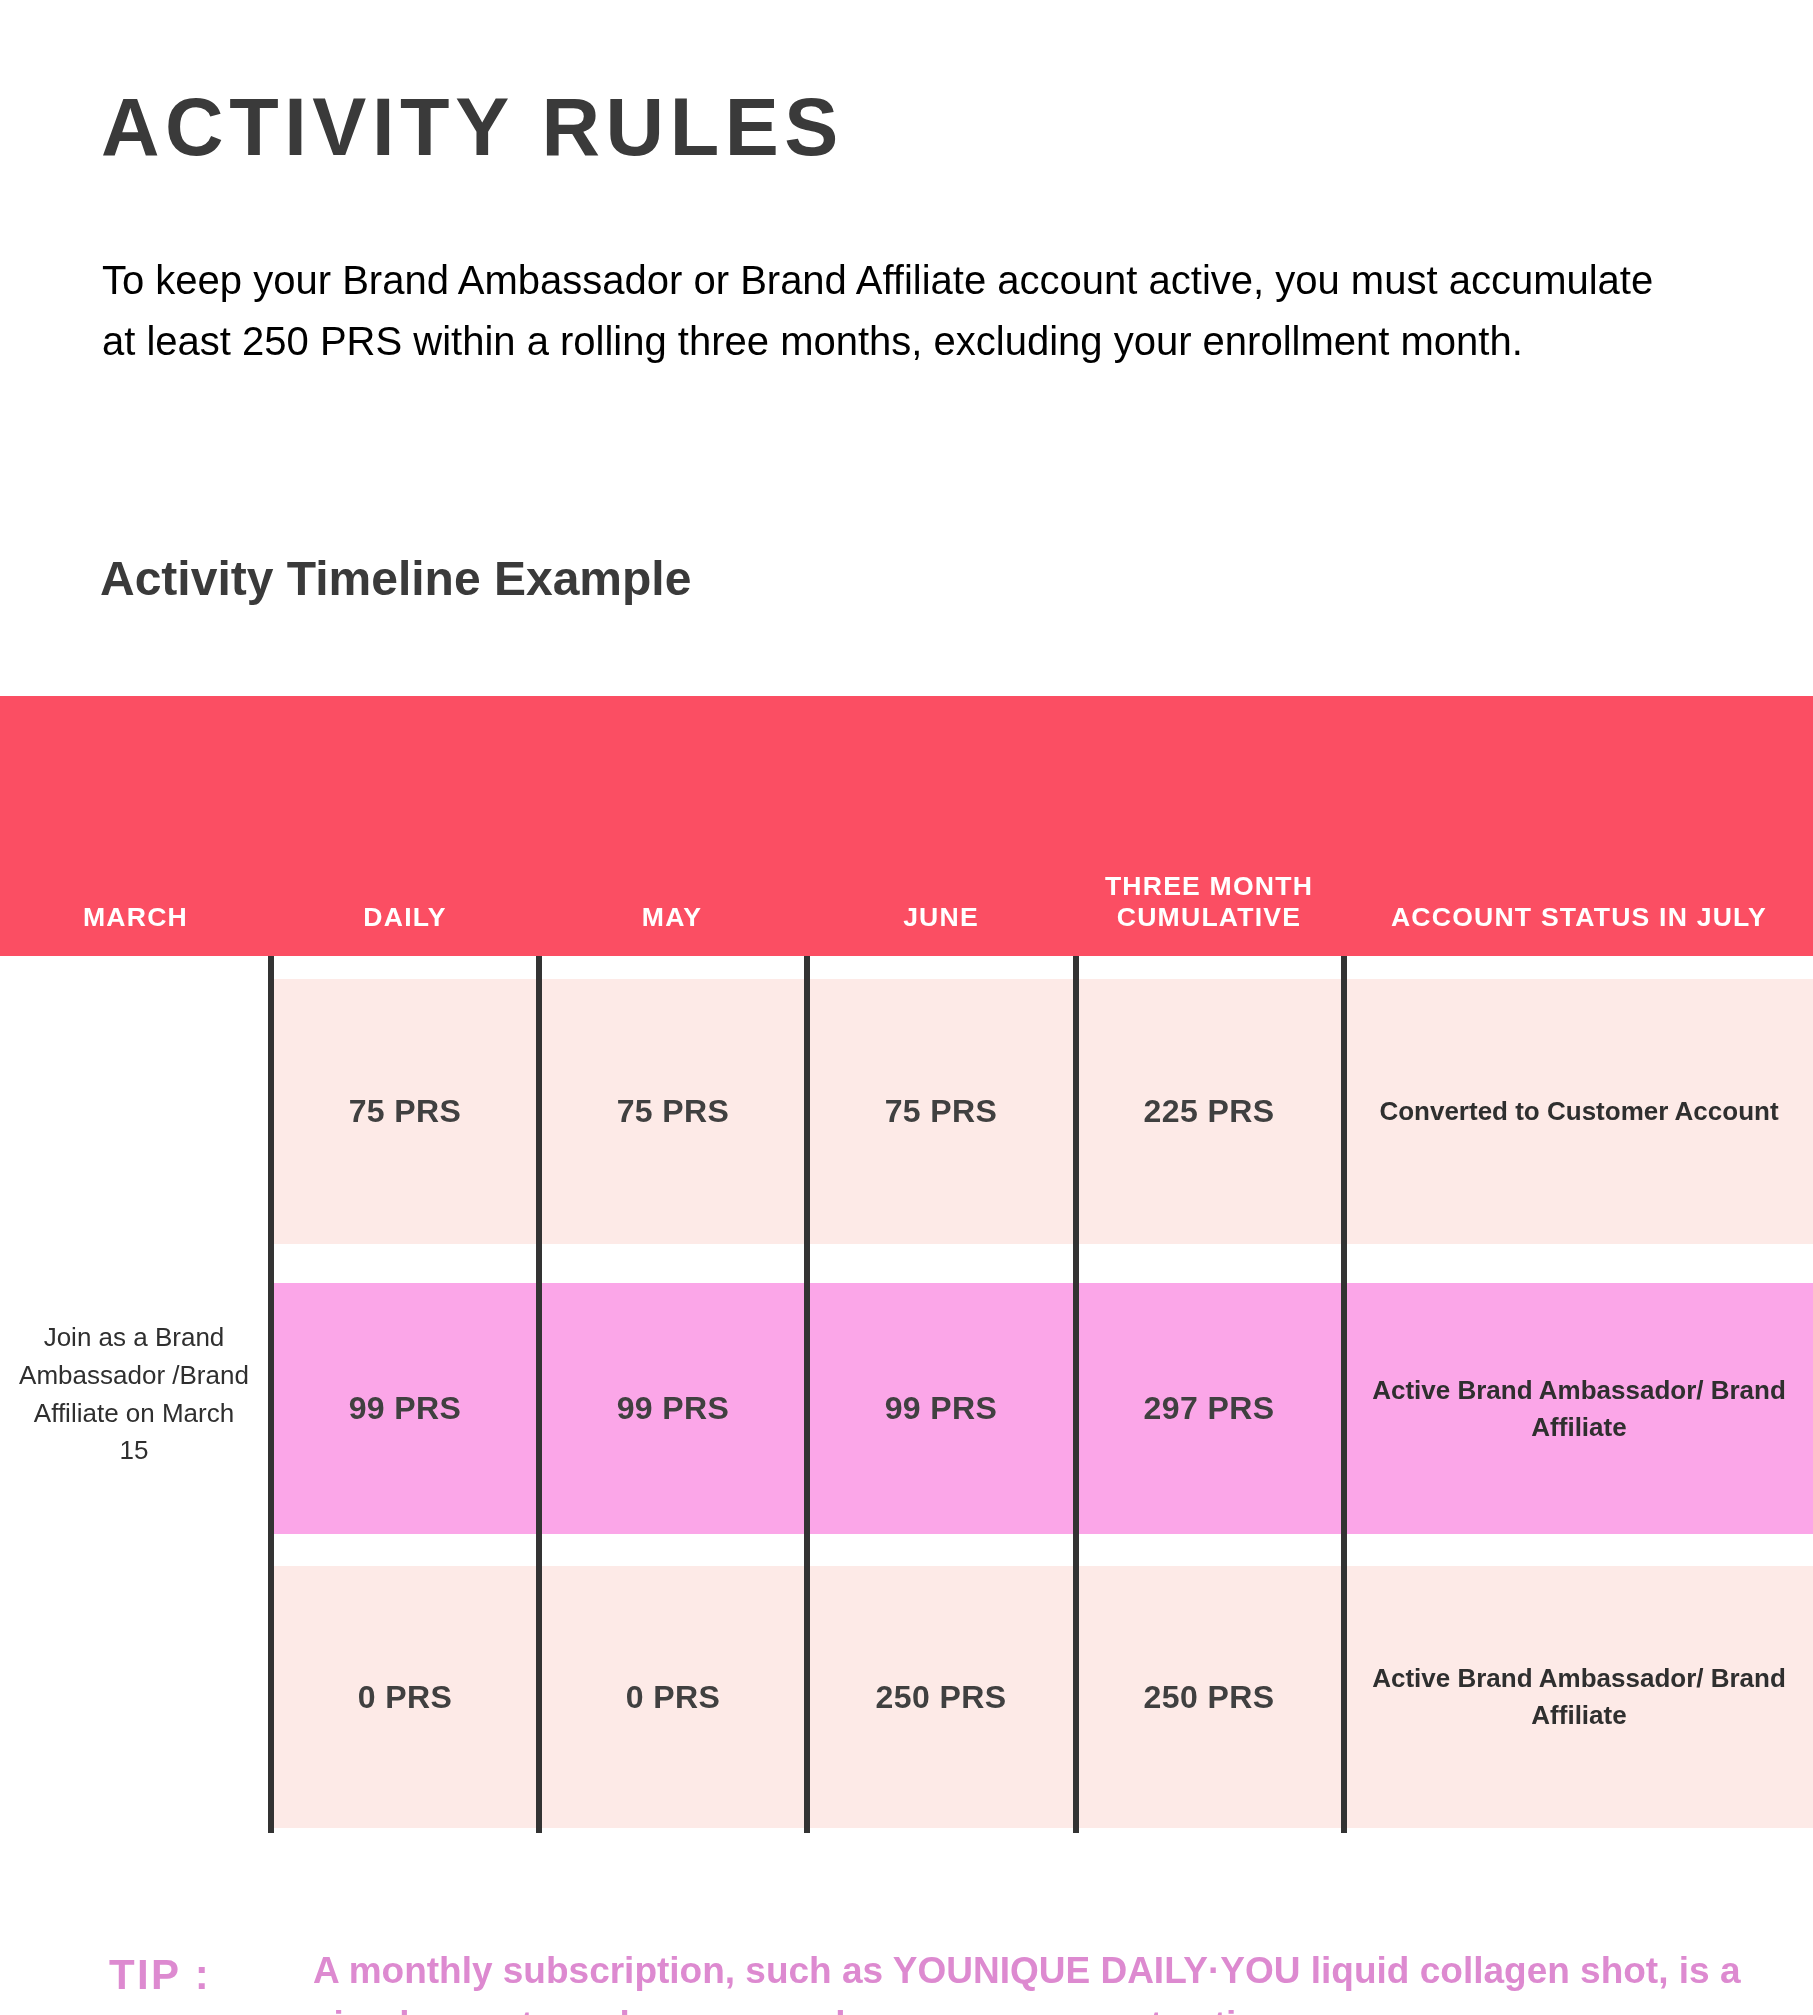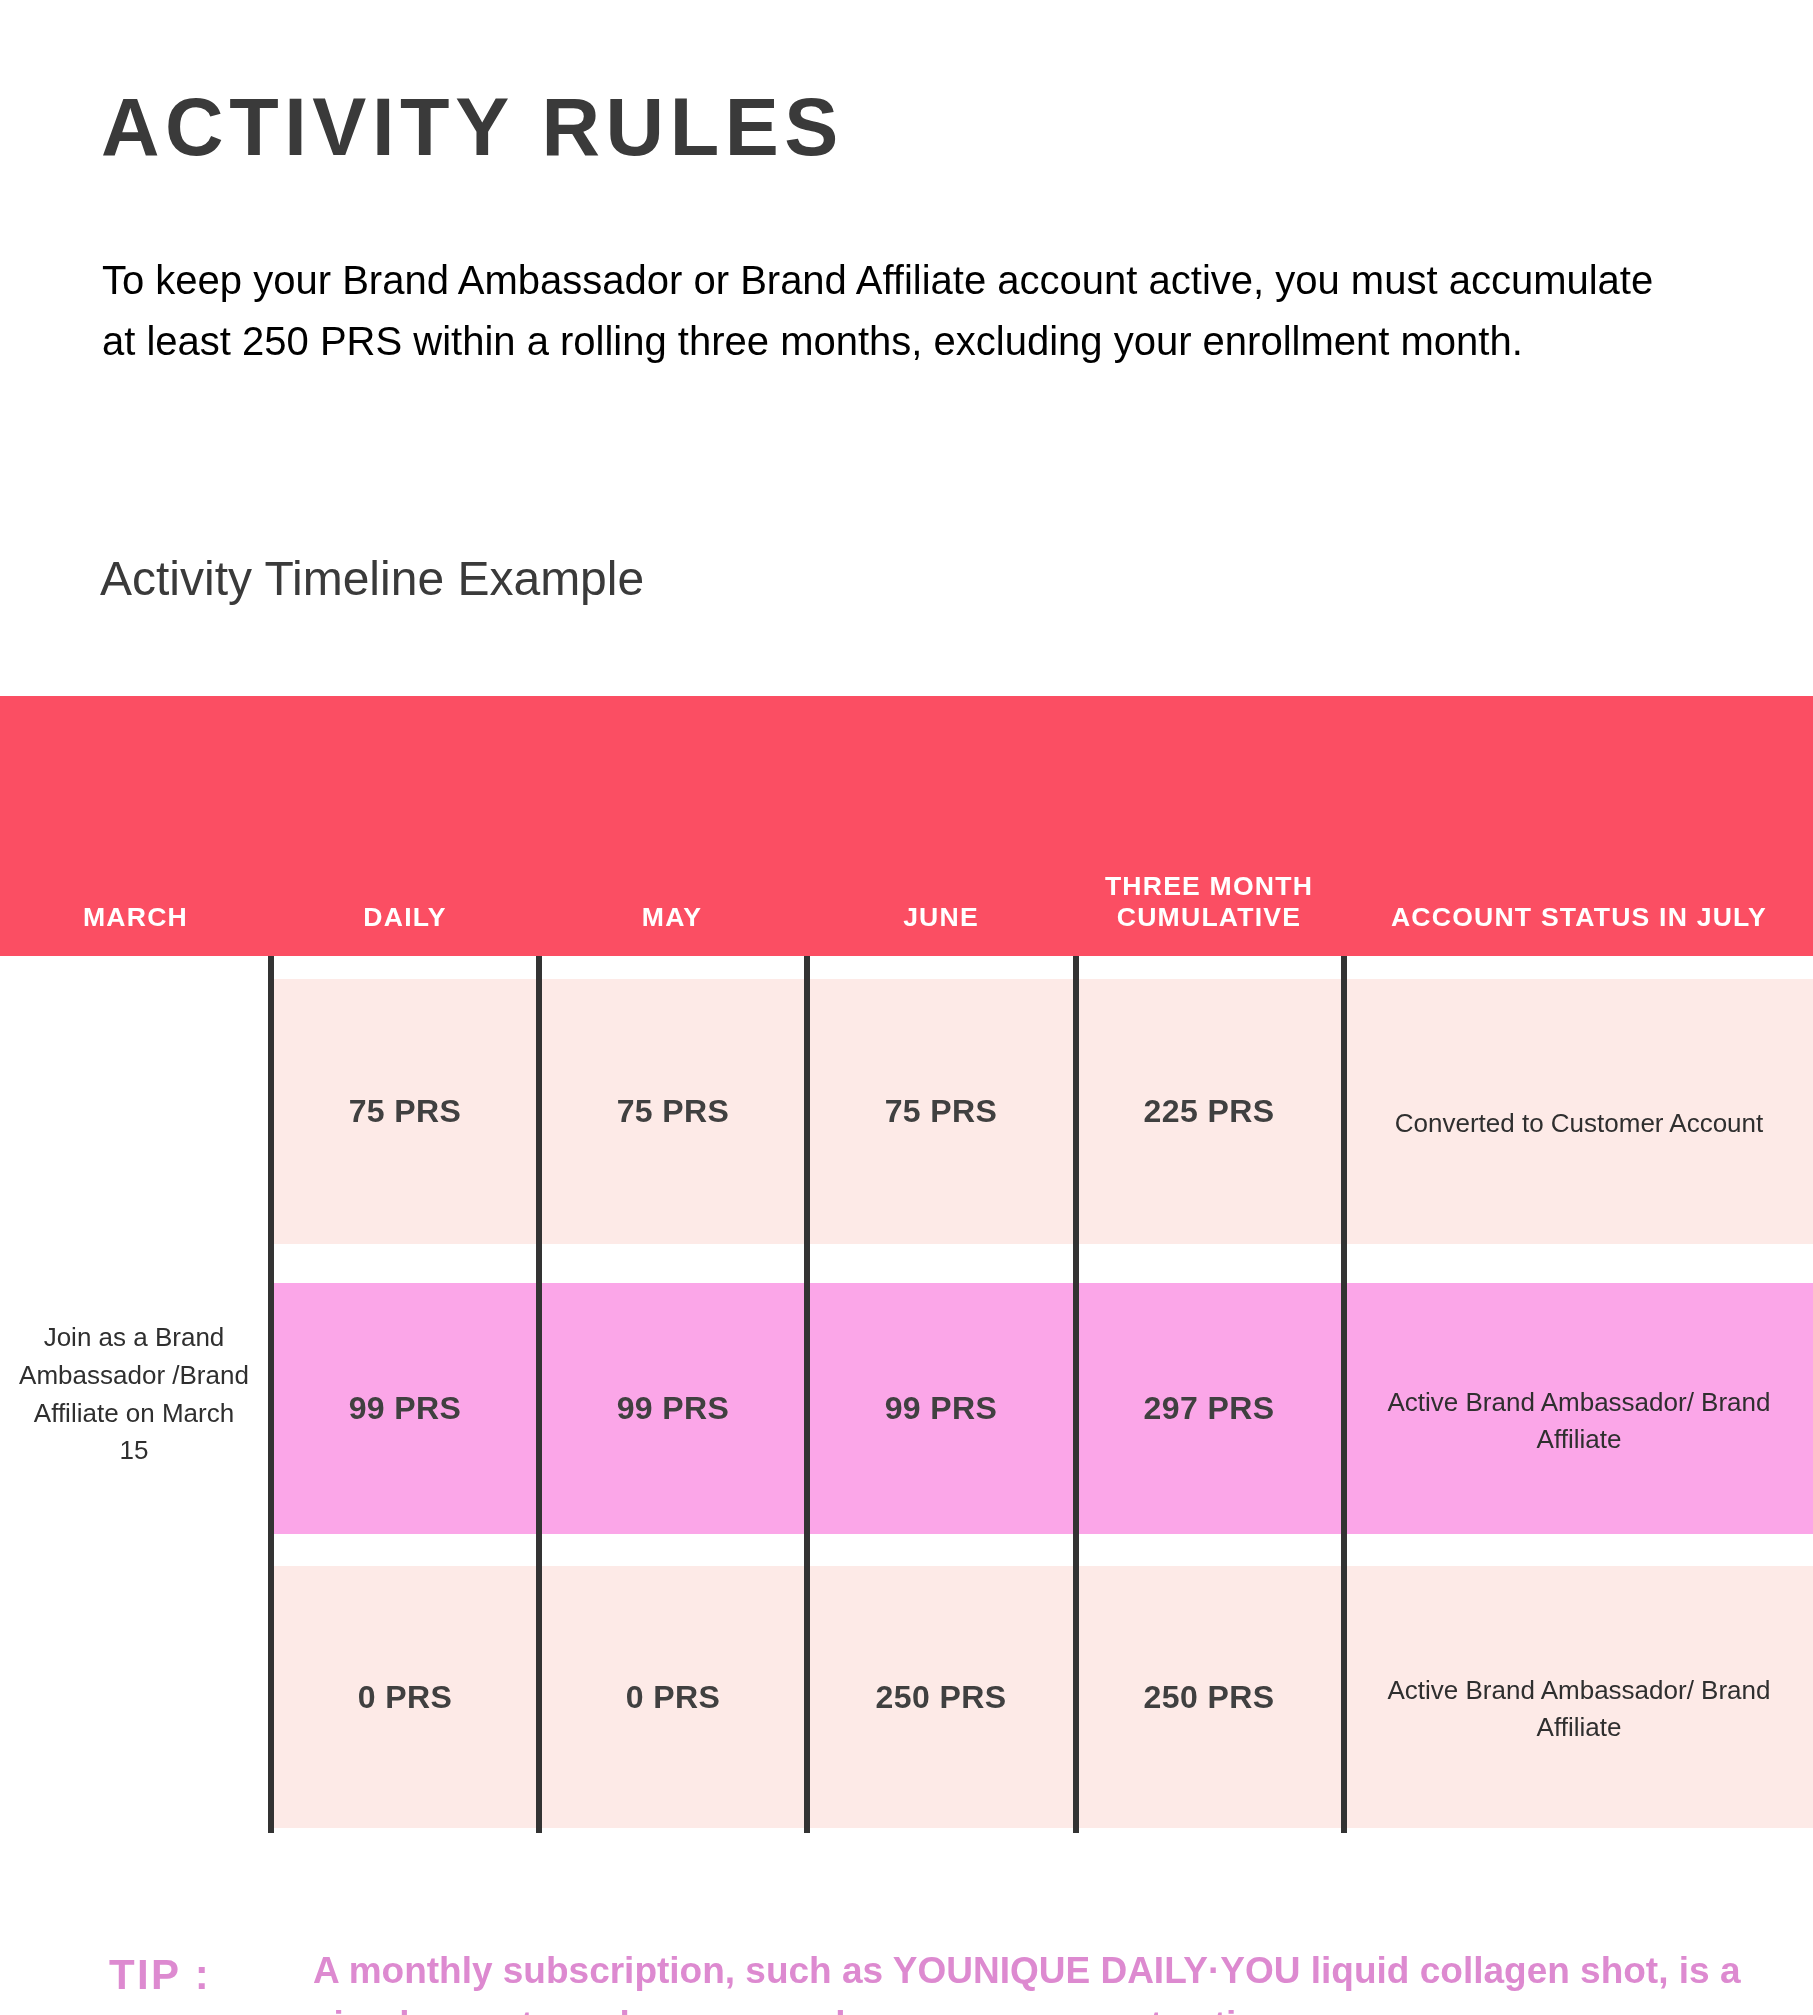--- a/index.html
+++ b/index.html
@@ -38,21 +38,21 @@
     line-height: 1.52;
     font-weight: 400;
     color: #000000;
   }
 
   .section-subtitle {
     position: absolute;
     left: 100px;
     top: 551px;
     font-size: 48px;
-    font-weight: 400;
+    font-weight: 700;
     color: #3a3a3a;
     white-space: nowrap;
   }
 
   
   .timeline-table {
     position: absolute;
     left: 0;
     top: 696px;
     width: 1814px;
@@ -116,25 +116,24 @@
     box-sizing: border-box;
   }
   .cell-prs {
     font-size: 32px;
     font-weight: 700;
     color: #404040;
     letter-spacing: 0.4px;
   }
   .cell-status {
     font-size: 26px;
-    font-weight: 400;
+    font-weight: 700;
     color: #2f2f2f;
     line-height: 1.42;
     padding: 4px 28px;
-    margin-top: 12px;
   }
 
   
   .c-april  { left: 0px;    width: 268px; }
   .c-may    { left: 268px;  width: 268px; }
   .c-june   { left: 536px; width: 268px; }
   .c-cum    { left: 804px; width: 268px; }
   .c-status { left: 1073px; width: 470px; }
 
   

